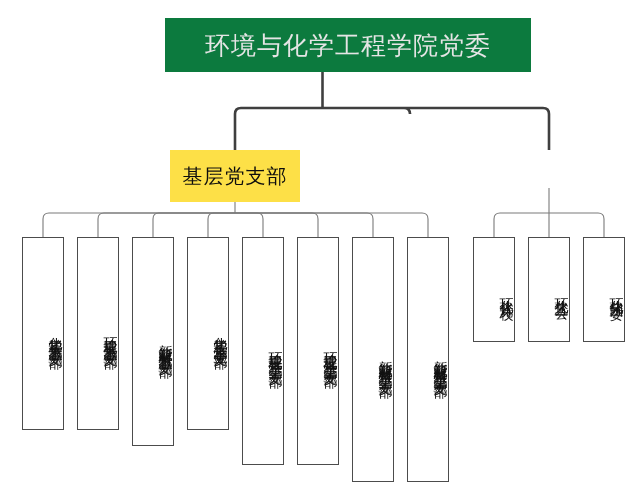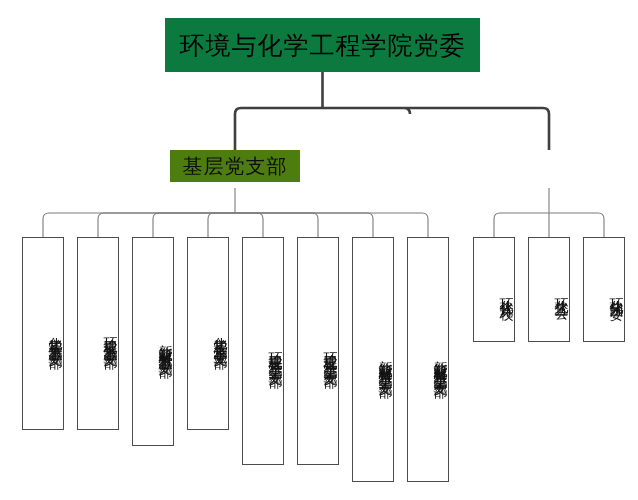--- a/index.html
+++ b/index.html
@@ -9,27 +9,27 @@
     font-family:"DejaVu Sans","Liberation Sans",sans-serif;
     overflow:hidden;
   }
   #chart{position:relative;width:638px;height:500px;}
 
   
   .node{position:absolute;box-sizing:border-box;display:flex;
         align-items:center;justify-content:center;text-align:center;}
 
   .root{
-    left:165px;top:18px;width:315px;height:54px;
-    background:#0C7A3E;color:#000000;
+    left:165px;top:18px;width:366px;height:54px;
+    background:#0C7A3E;color:#e5e5e5;
     font-size:25px;letter-spacing:1px;
   }
   .group{
-    top:150px;height:32px;
-    background:#4d7c0f;color:#0d0d0d;
+    top:150px;height:52px;
+    background:#fde047;color:#0d0d0d;
     font-size:20px;letter-spacing:1px;
   }
   .group.left{left:170px;width:130px;}
   .group.right{left:488px;width:122px;}
 
   .leaf{
     top:237px;
     background:#ffffff;
     border:1px solid #4c4c4c;
     color:#111111;

